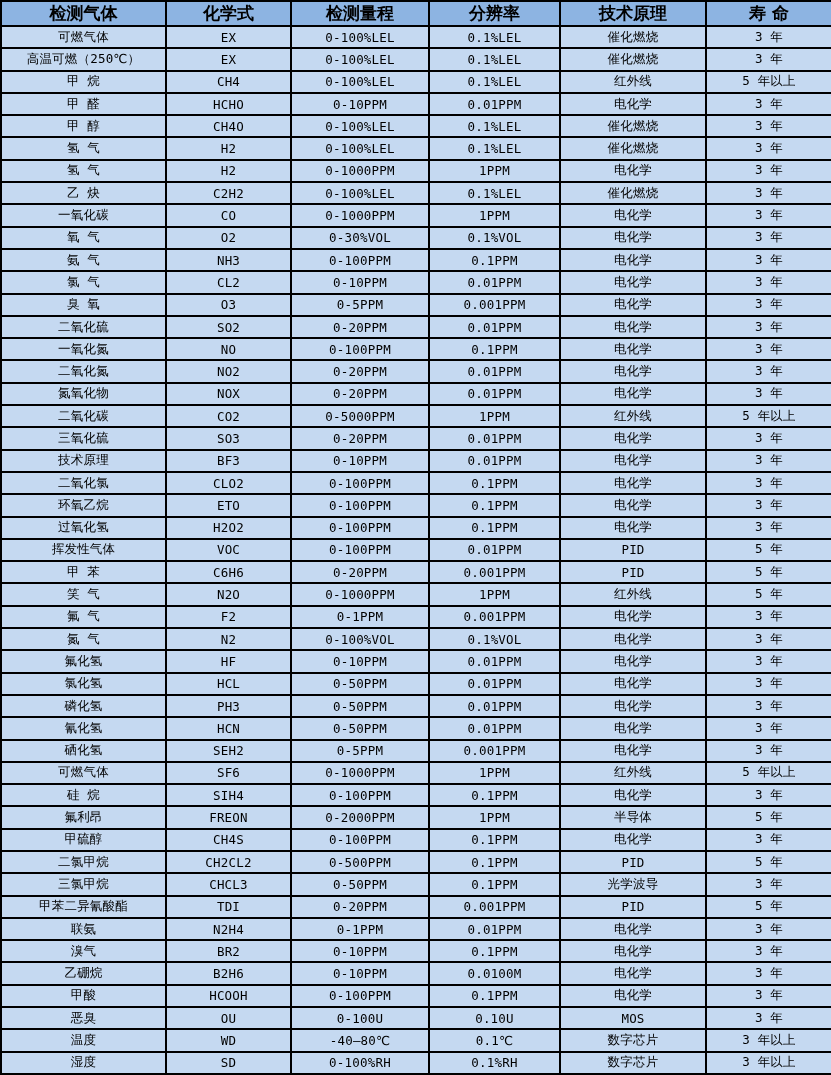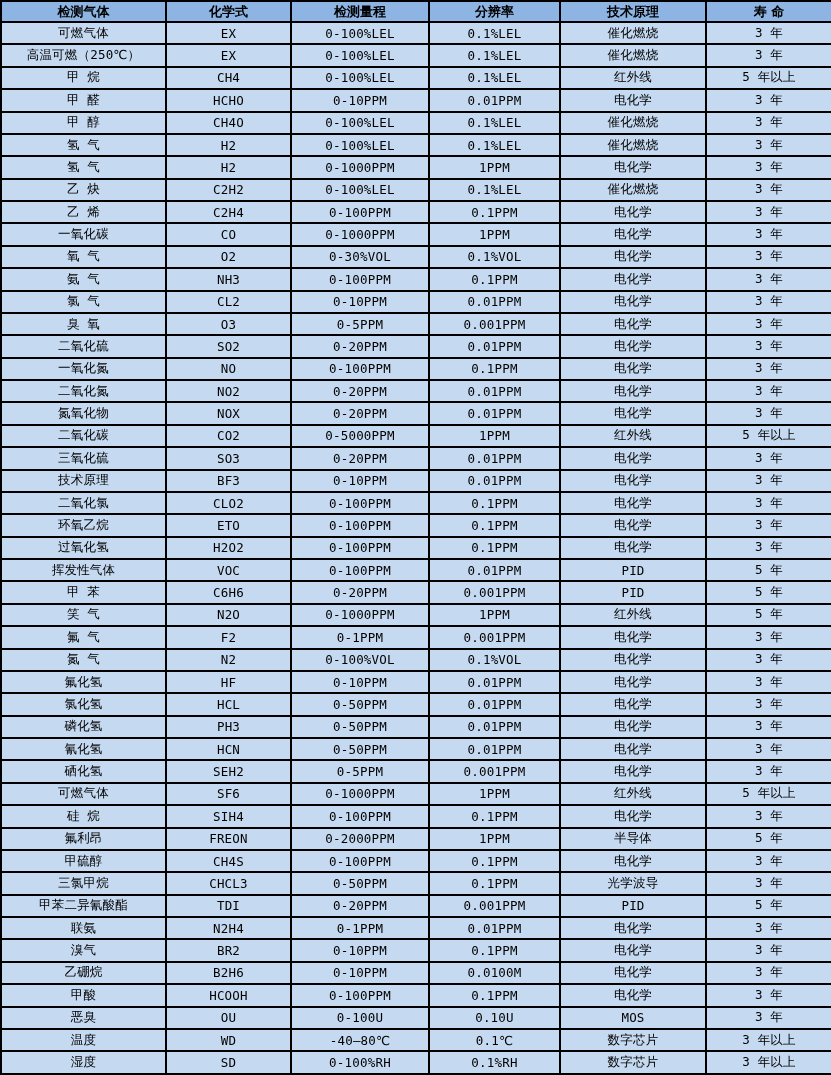--- a/index.html
+++ b/index.html
@@ -28,21 +28,21 @@
     padding: 0 2px;
     overflow: hidden;
     white-space: nowrap;
     box-sizing: border-box;
     color: var(--text-color, #000000);
   }
   table.gas-table th {
     background: var(--header-bg, #8DB4E2);
     font-family: "DejaVu Sans", "Liberation Sans", sans-serif;
     font-weight: bold;
-    font-size: 13px;
+    font-size: 17px;
     height: 21px;
   }
   table.gas-table td {
     background: var(--row-bg, #C5D9F1);
     font-family: "DejaVu Sans Mono", "DejaVu Sans", monospace;
     font-size: 12.5px;
     font-weight: 500;
     height: 21px;
     letter-spacing: 0.2px;
   }
@@ -136,28 +136,20 @@
         </tr>
         <tr>
           <td>乙 炔</td>
           <td>C2H2</td>
           <td>0-100%LEL</td>
           <td>0.1%LEL</td>
           <td>催化燃烧</td>
           <td>3 年</td>
         </tr>
         <tr>
-          <td>乙 烯</td>
-          <td>C2H4</td>
-          <td>0-100PPM</td>
-          <td>0.1PPM</td>
-          <td>电化学</td>
-          <td>3 年</td>
-        </tr>
-        <tr>
           <td>一氧化碳</td>
           <td>CO</td>
           <td>0-1000PPM</td>
           <td>1PPM</td>
           <td>电化学</td>
           <td>3 年</td>
         </tr>
         <tr>
           <td>氧 气</td>
           <td>O2</td>
@@ -374,20 +366,28 @@
           <td>半导体</td>
           <td>5 年</td>
         </tr>
         <tr>
           <td>甲硫醇</td>
           <td>CH4S</td>
           <td>0-100PPM</td>
           <td>0.1PPM</td>
           <td>电化学</td>
           <td>3 年</td>
+        </tr>
+        <tr>
+          <td>二氯甲烷</td>
+          <td>CH2CL2</td>
+          <td>0-500PPM</td>
+          <td>0.1PPM</td>
+          <td>PID</td>
+          <td>5 年</td>
         </tr>
         <tr>
           <td>三氯甲烷</td>
           <td>CHCL3</td>
           <td>0-50PPM</td>
           <td>0.1PPM</td>
           <td>光学波导</td>
           <td>3 年</td>
         </tr>
         <tr>

